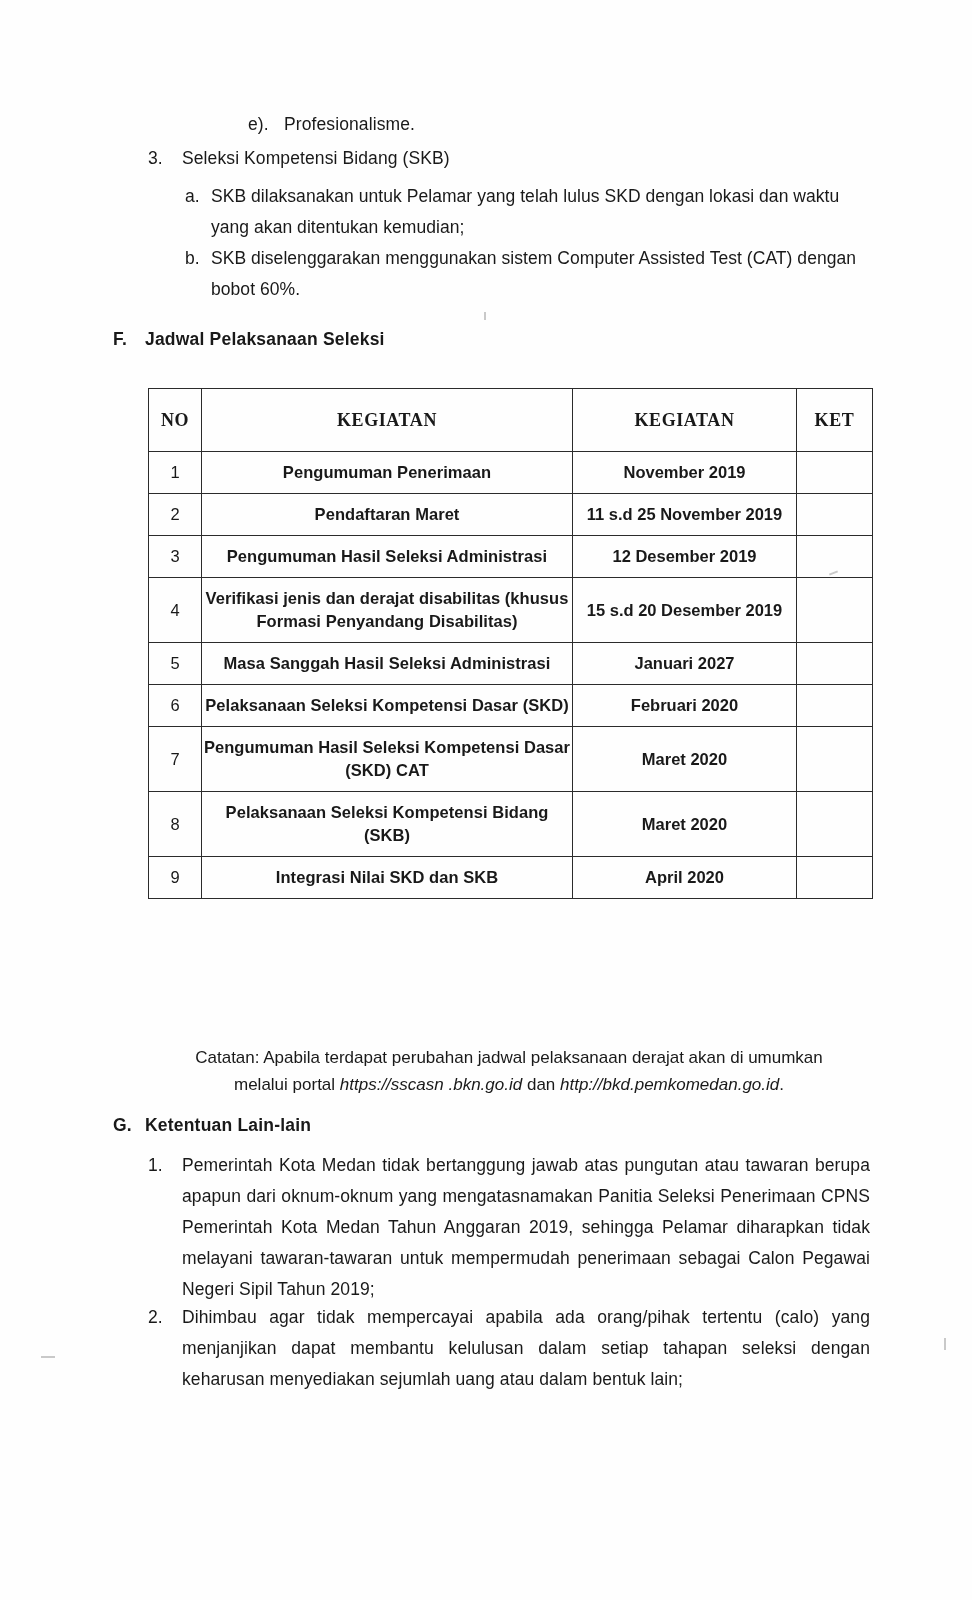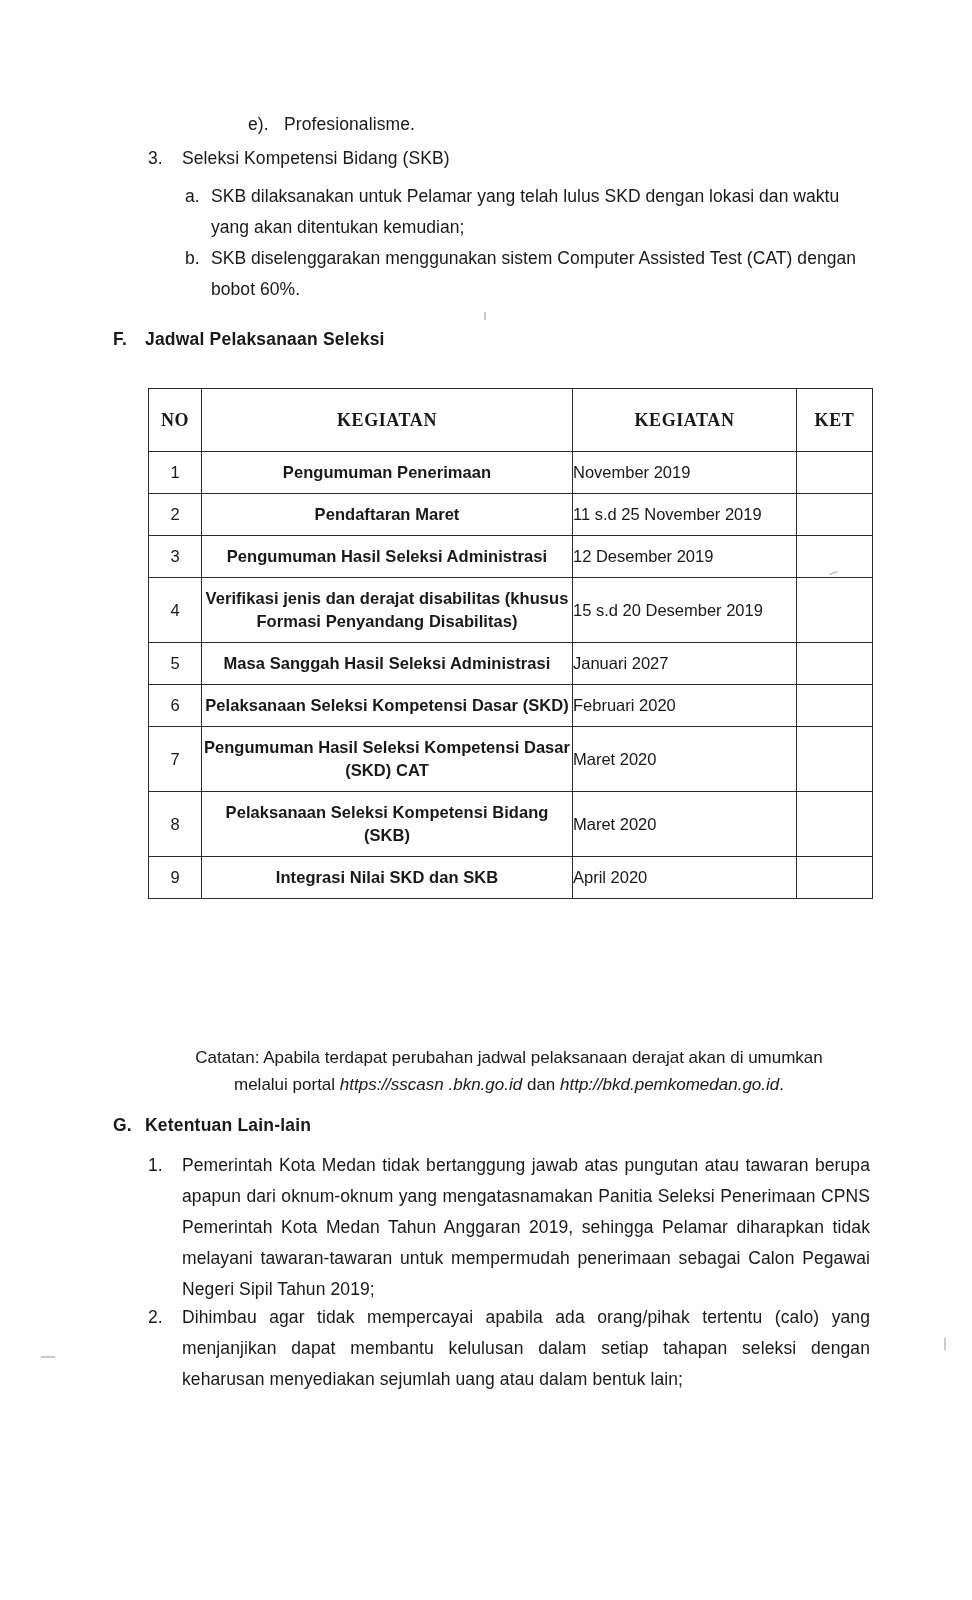--- a/index.html
+++ b/index.html
@@ -119,23 +119,25 @@
   }
   .cell-keg {
     text-align: center;
     padding-left: 9px;
     padding-right: 6px;
     line-height: 23px;
     letter-spacing: 0.05px;
     font-weight: bold;
   }
   .cell-tgl {
+    text-align: center;
     line-height: 23px;
     padding-left: 4px;
     padding-right: 4px;
+    font-weight: bold;
   }
   .cell-ket { }
 
   
   .note {
     position: absolute;
     left: 148px;
     top: 1044px;
     width: 722px;
     font-size: 17px;

